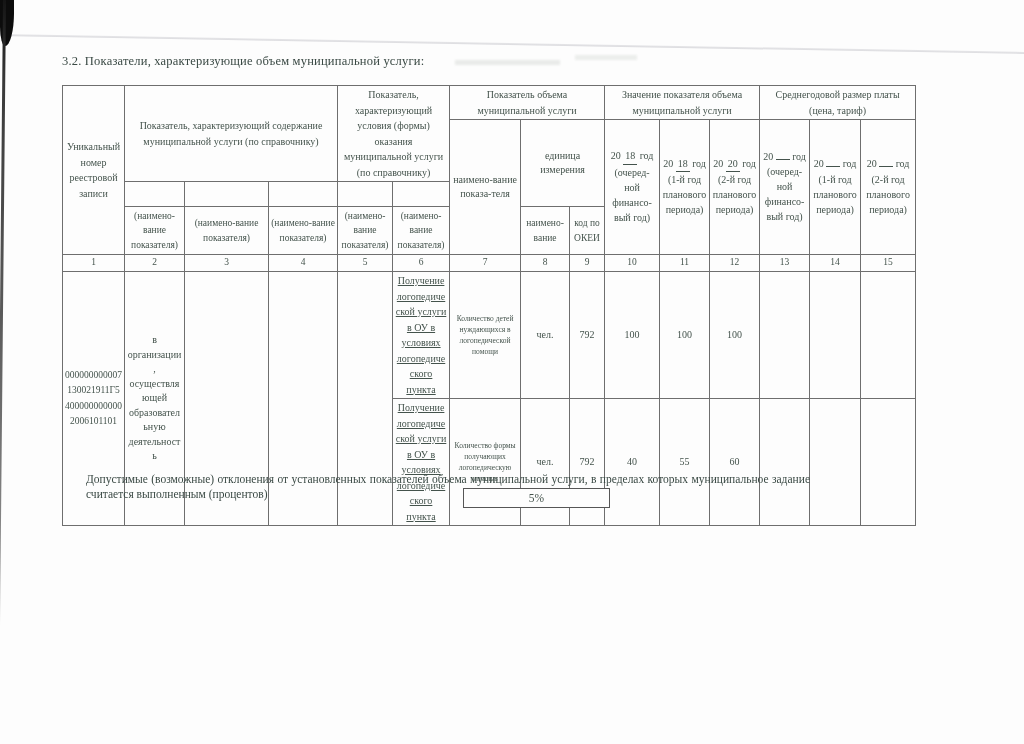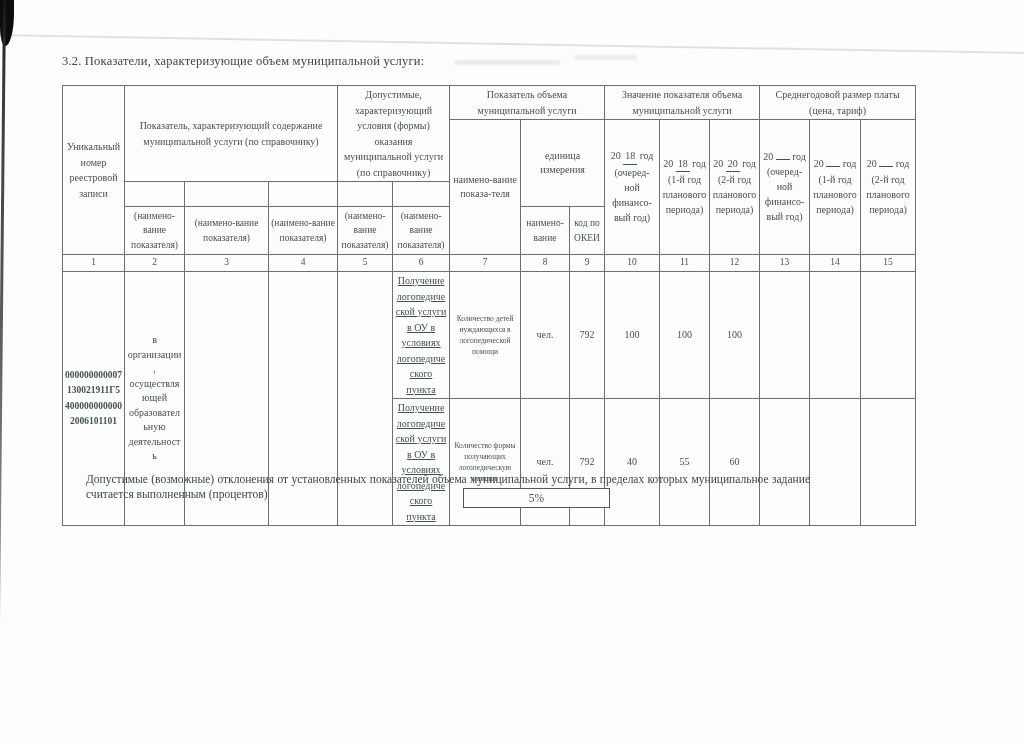--- a/index.html
+++ b/index.html
@@ -26,21 +26,21 @@
   .title{position:absolute;left:62px;top:54px;font-size:12.5px;letter-spacing:.2px;color:#3a4944;}
   
   table.mt{position:absolute;left:62px;top:85px;width:853px;border-collapse:collapse;table-layout:fixed;
     font-size:10px;line-height:1.45;color:#44534c;}
   table.mt td{border:1px solid #6e6e6e;text-align:center;vertical-align:middle;padding:1px 2px;
     overflow-wrap:break-word;word-wrap:break-word;}
   table.mt{border:1.5px solid #5c5c5c;}
   td.grp{line-height:1.55;}
   td.namecell{font-size:9.5px;line-height:1.5;}
   tr.numrow td{font-size:9.5px;padding:0 1px;}
-  td.regnum{font-size:9.5px;word-break:break-all;line-height:1.6;font-weight:bold;}
+  td.regnum{font-size:9.5px;word-break:break-all;line-height:1.6;}
   td.smalltxt{font-size:7.5px;text-align:left;line-height:1.5;padding:1px 3px;margin-left:30px;}
   td.formcell{line-height:1.55;text-decoration:underline;}
   .yr-num{display:inline-block;min-width:14px;border-bottom:1px solid #44534c;text-align:center;}
   td.yearcell div.note{line-height:1.5;}
   
   .footer-text{position:absolute;left:62px;top:472px;width:724px;font-size:11.5px;line-height:1.32;
     text-align:justify;color:#3a4944;margin-left:24px;}
   .tol-box{position:absolute;left:463px;top:488px;width:145px;height:18px;border:1.5px solid #565656;
     background:#fdfdfd;display:flex;align-items:center;justify-content:center;font-size:11.5px;color:#44534c;}
 </style>
@@ -73,21 +73,21 @@
         <col style="width:50px">
       <col style="width:50px">
         <col style="width:51px">
         <col style="width:55px">
     </colgroup>
 
     <tbody>
         <tr style="height:32px">
       <td rowspan="4" class="grp">Уникальный номер реестровой записи</td>
       <td colspan="3" rowspan="2" class="grp">Показатель, характеризующий содержание муниципальной услуги (по справочнику)</td>
-      <td colspan="2" rowspan="2" class="grp">Допустимые, характеризующий условия (формы) оказания муниципальной услуги (по справочнику)</td>
+      <td colspan="2" rowspan="2" class="grp">Показатель, характеризующий условия (формы) оказания муниципальной услуги (по справочнику)</td>
       <td colspan="3" class="grp">Показатель объема муниципальной услуги</td>
       <td colspan="3" class="grp">Значение показателя объема муниципальной услуги</td>
       <td colspan="3" class="grp">Среднегодовой размер платы (цена, тариф)</td>
     </tr>
 
     <tr style="height:43px">
       <td rowspan="3">наимено-вание показа-теля</td>
       <td colspan="2" rowspan="2">единица измерения</td>
       <td rowspan="3" class="yearcell">
         <div><span>20</span> <span class="yr-num">18</span> <span>год</span></div>

